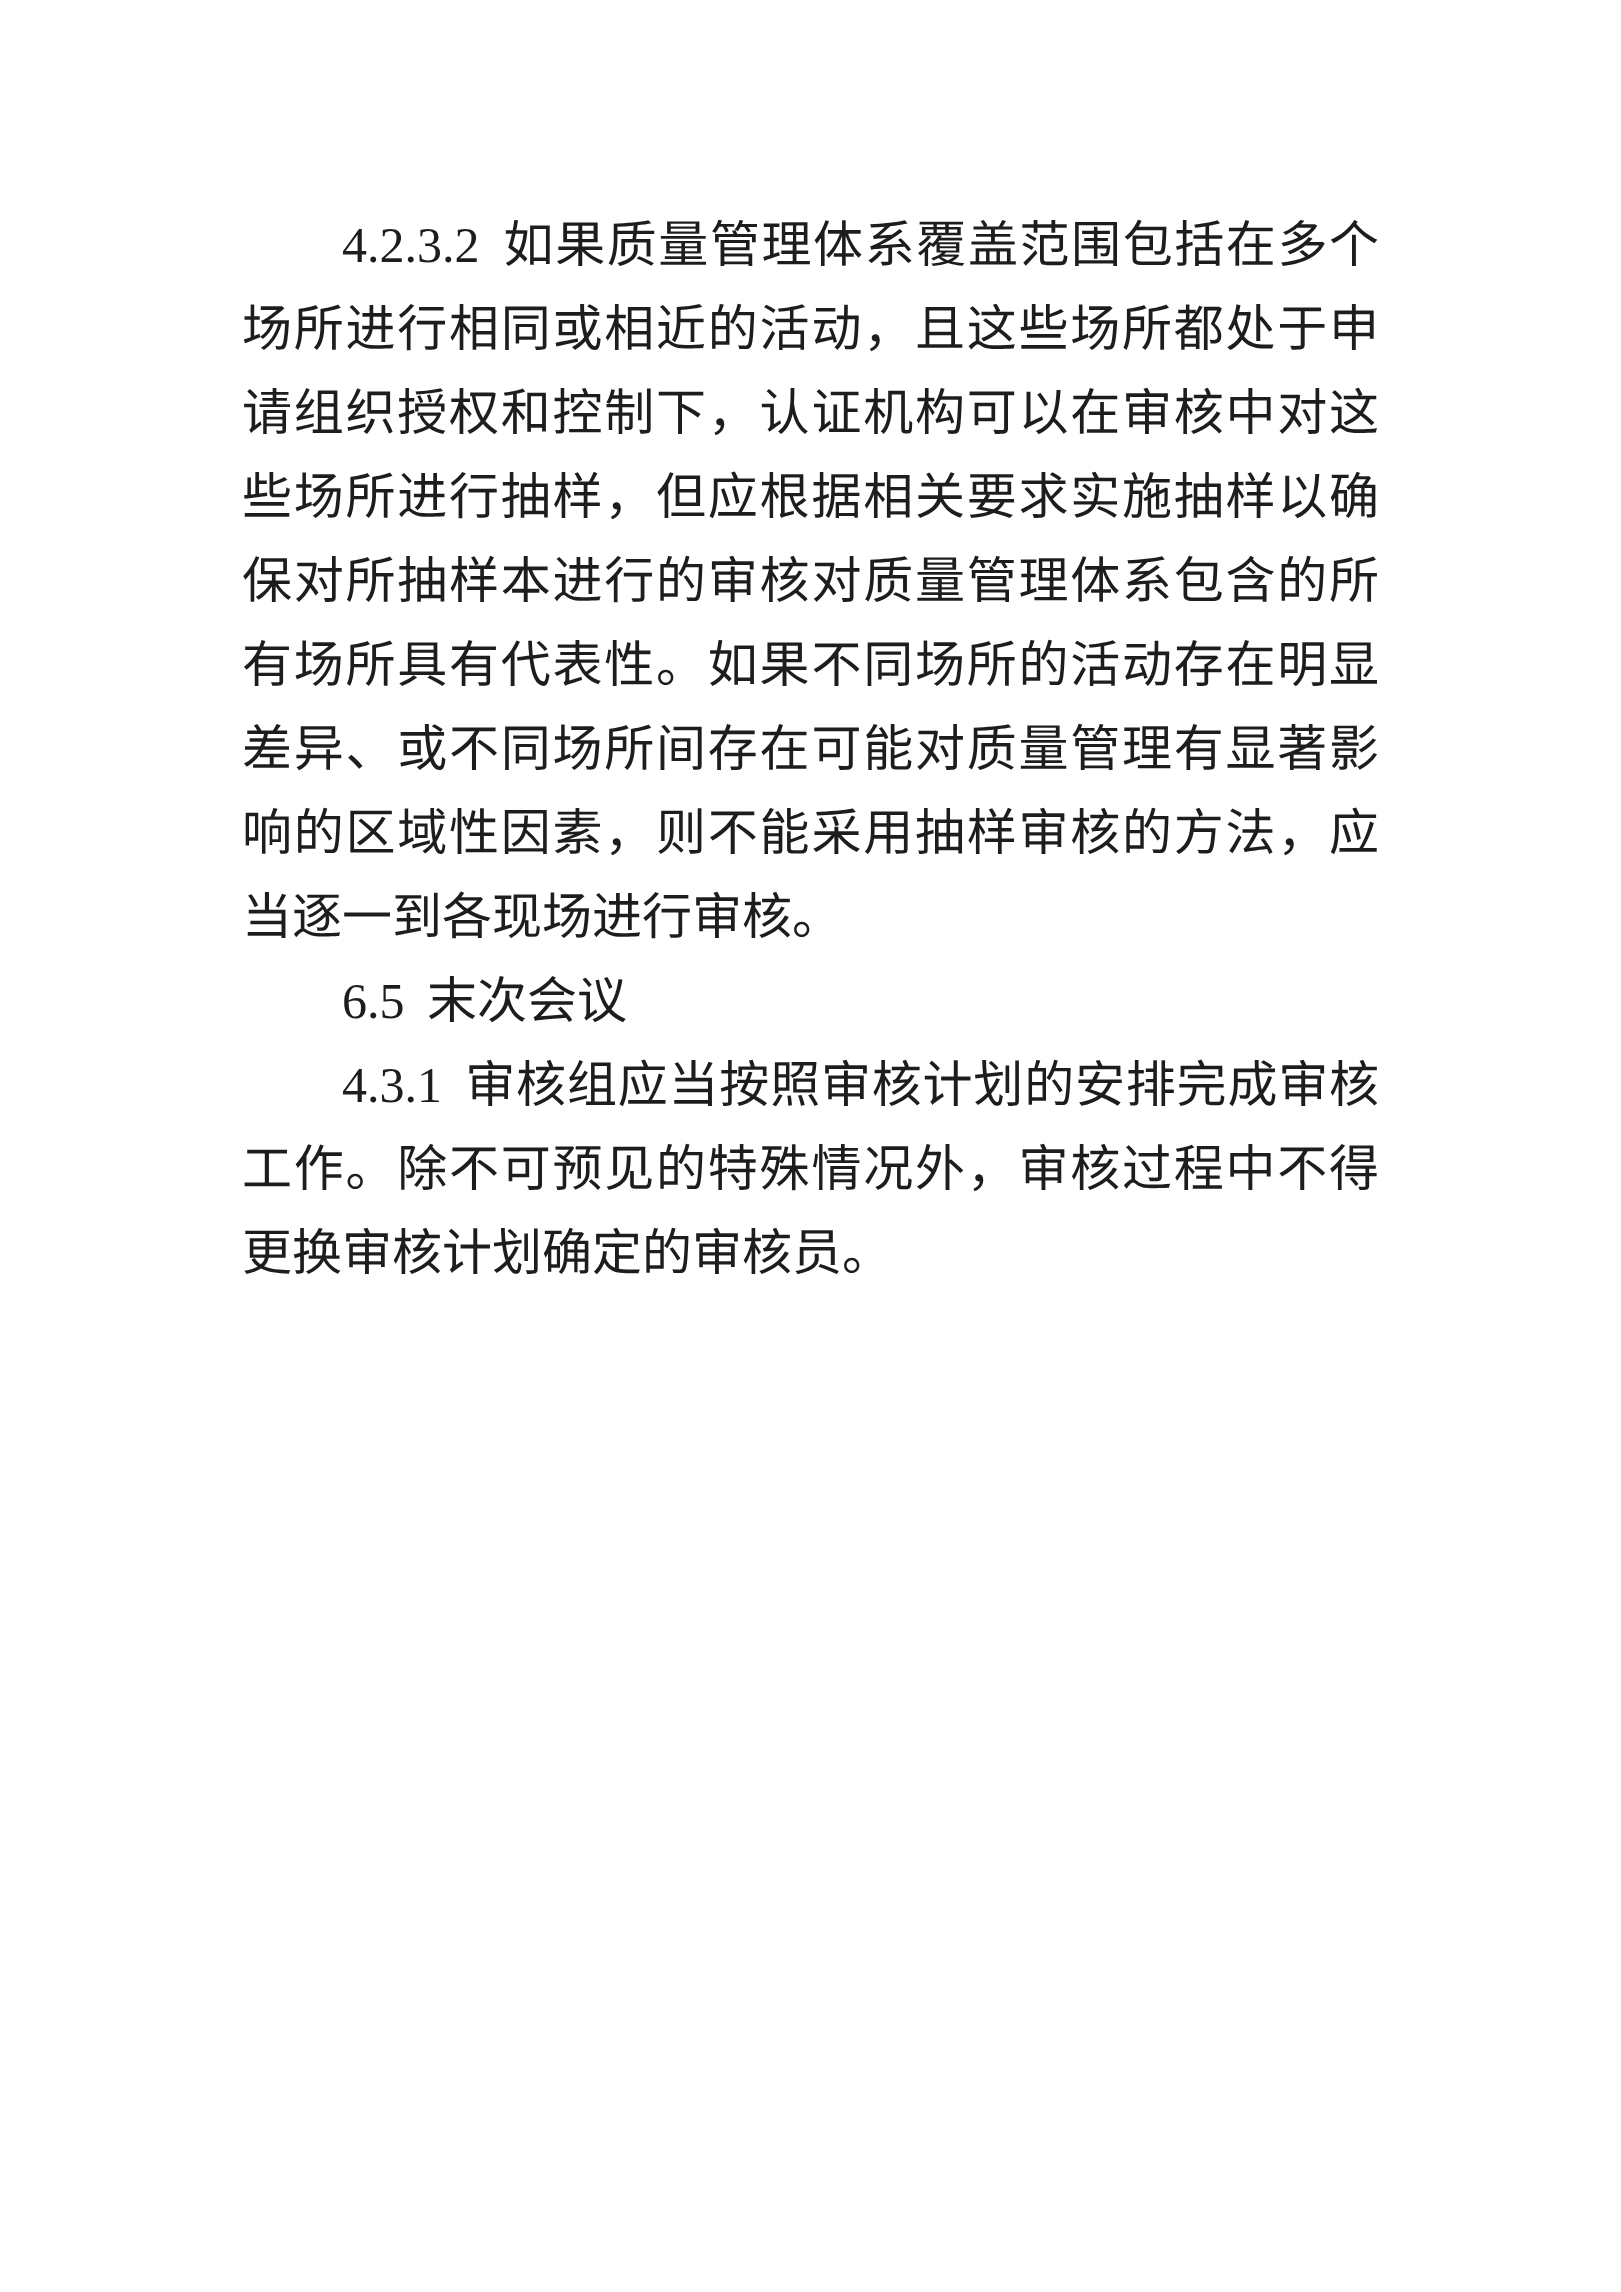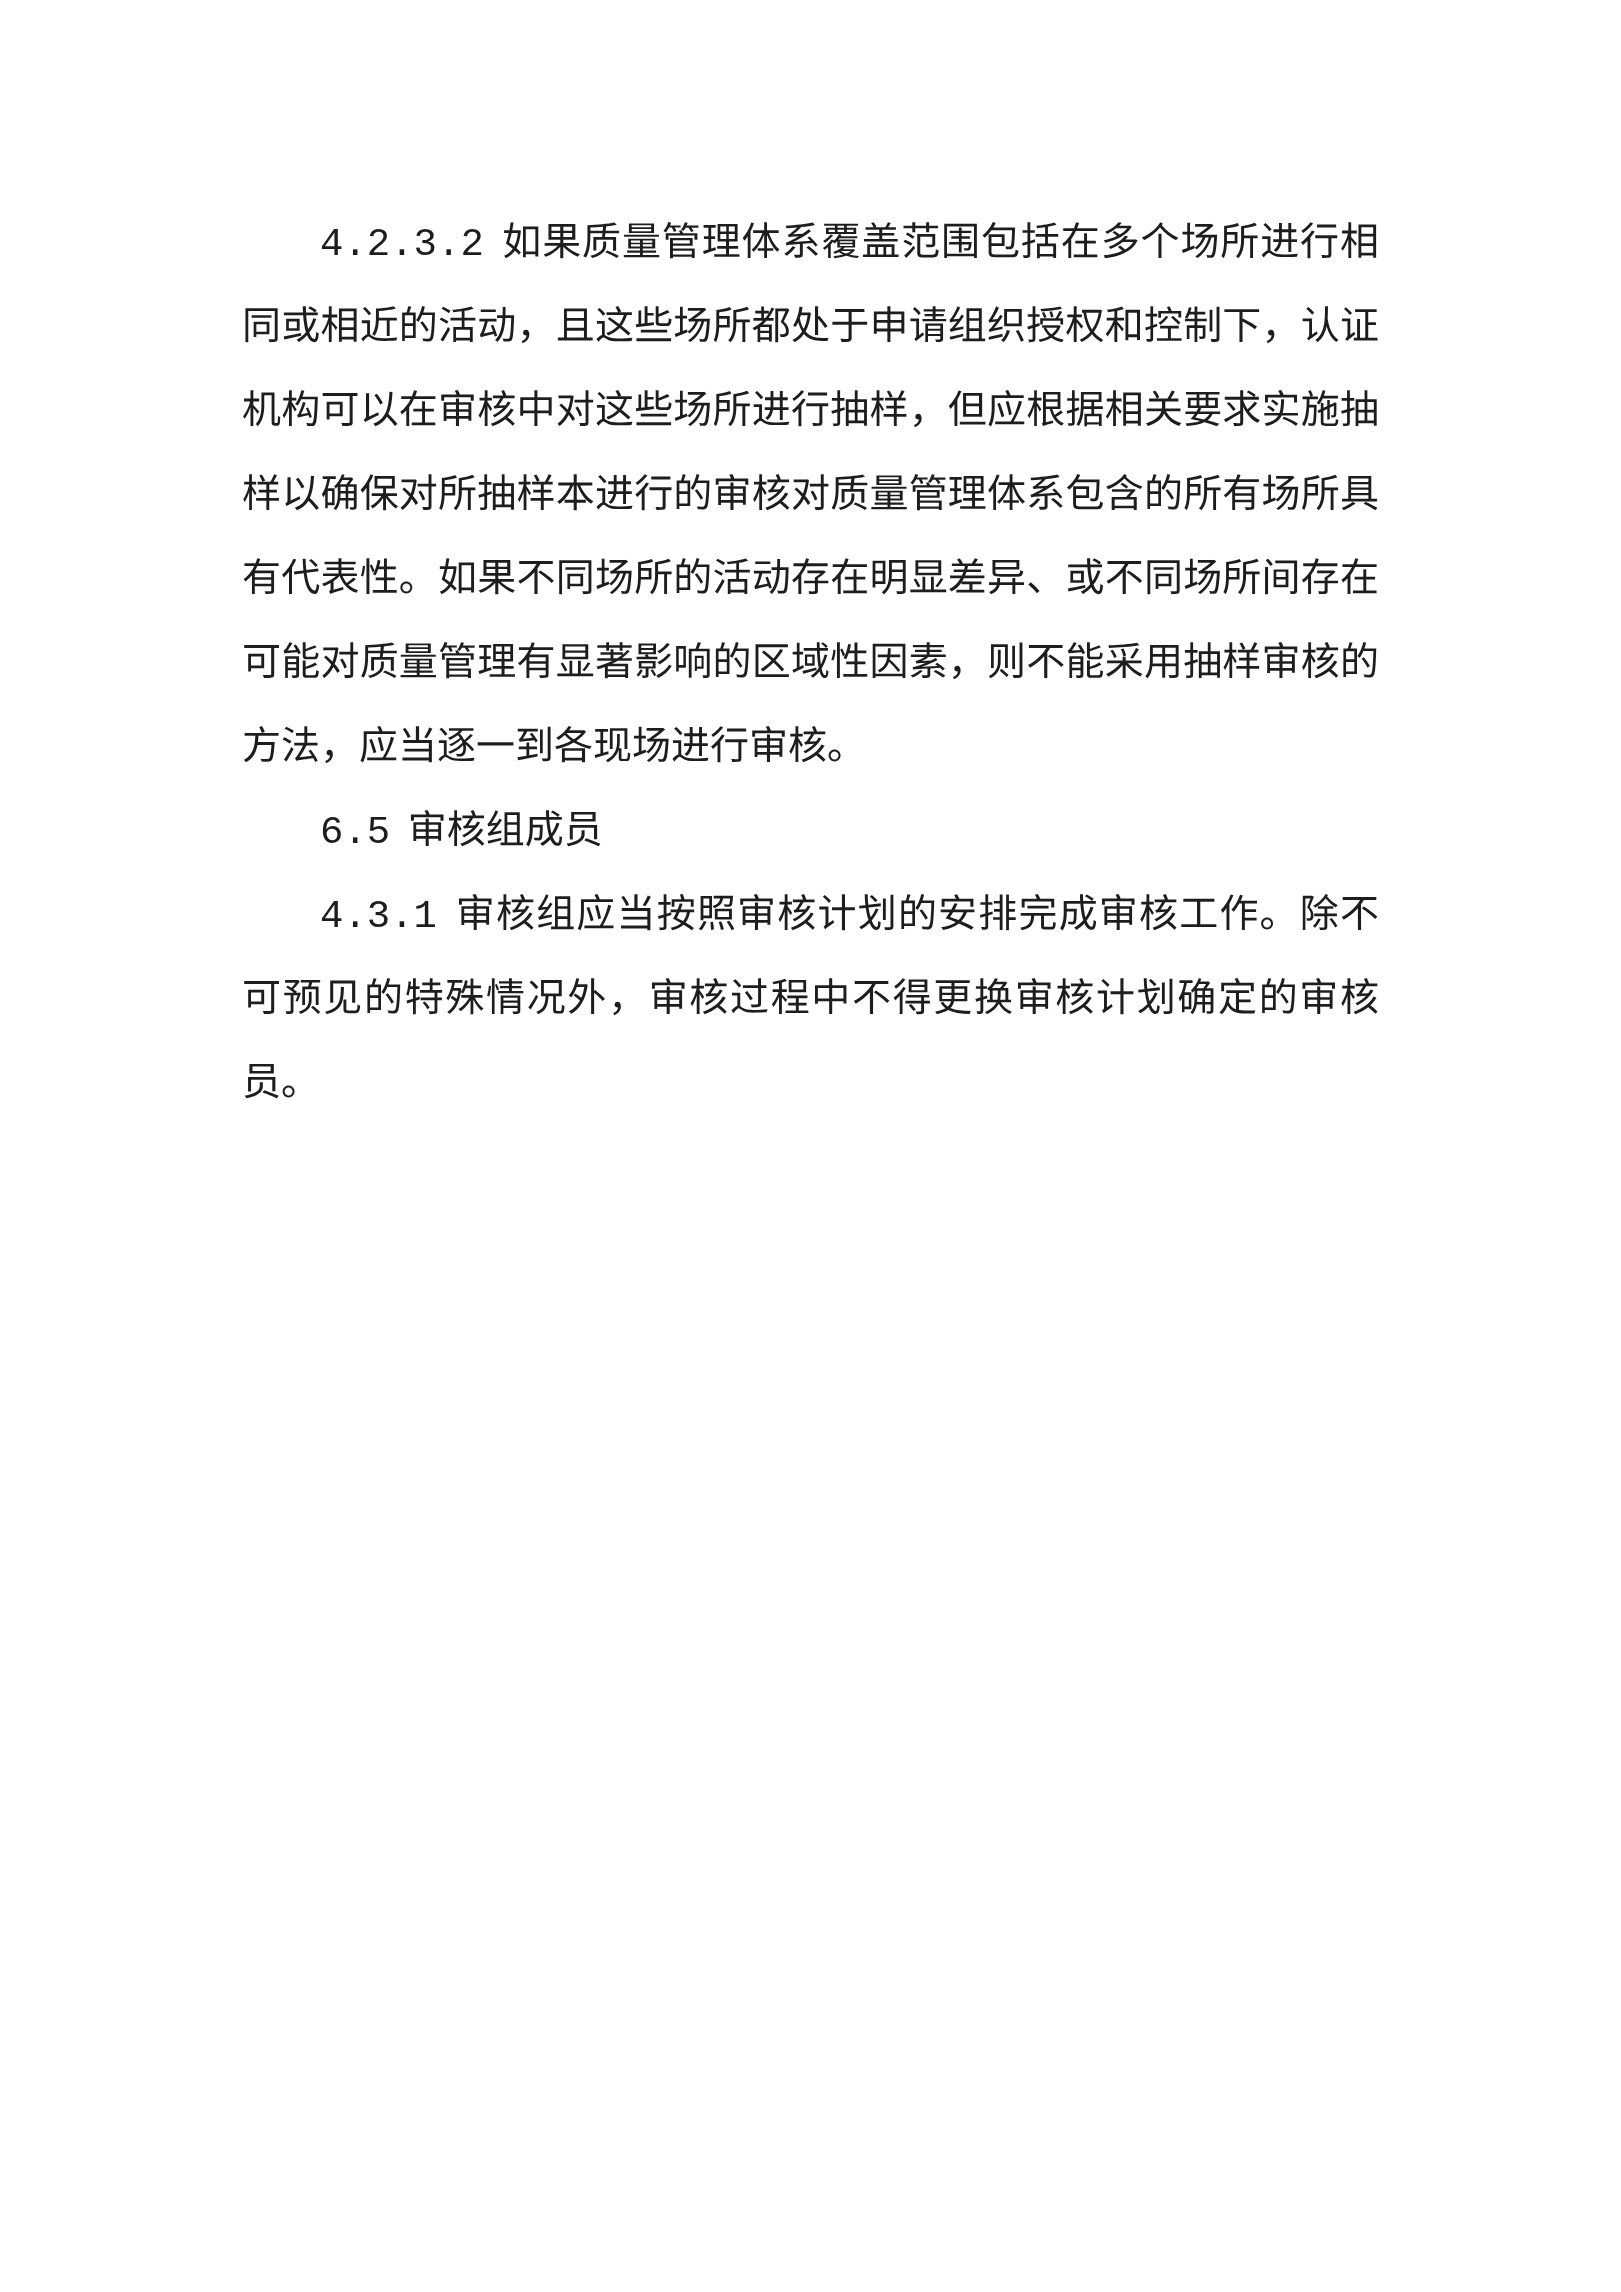--- a/index.html
+++ b/index.html
@@ -12,22 +12,22 @@
     background: #ffffff;
     overflow: hidden;
   }
   .page {
     box-sizing: border-box;
     width: 1621px;
     height: 2293px;
     padding: 203px 242px 0 242px;
     background: #ffffff;
     color: #1d1d1d;
-    font-family: Liberation Mono, monospace;
-    font-size: 39px;
+    font-family: Liberation Serif, serif;
+    font-size: 50px;
     line-height: 84px;
     text-align: justify;
   }
   .para {
     margin: 0;
     padding: 0;
     text-indent: 2em;
   }
   .clause-num {
     margin-right: 0.45em;
@@ -35,19 +35,19 @@
 </style>
 </head>
 <body>
 
 <main class="page">
 
   <p class="para"><span class="clause-num">4.2.3.2</span><span>如果质量管理体系覆盖范围包括在多个场所进行相同或相近的活动，且这些场所都处于申请组织授权和控制下，认证机构可以在审核中对这些场所进行抽样，但应根据相关要求实施抽样以确保对所抽样本进行的审核对质量管理体系包含的所有场所具有代表性。如果不同场所的活动存在明显差异、或不同场所间存在可能对质量管理有显著影响的区域性因素，则不能采用抽样审核的方法，应当逐一到各现场进行审核。</span></p>
 
 
 
-  <p class="para"><span class="clause-num">6.5</span><span>审核组成员</span></p>
+  <p class="para"><span class="clause-num">6.5</span><span>末次会议</span></p>
 
   <p class="para"><span class="clause-num">4.3.1</span><span>审核组应当按照审核计划的安排完成审核工作。除不可预见的特殊情况外，审核过程中不得更换审核计划确定的审核员。</span></p>
 
 
 </main>
 
 
 </body></html>

